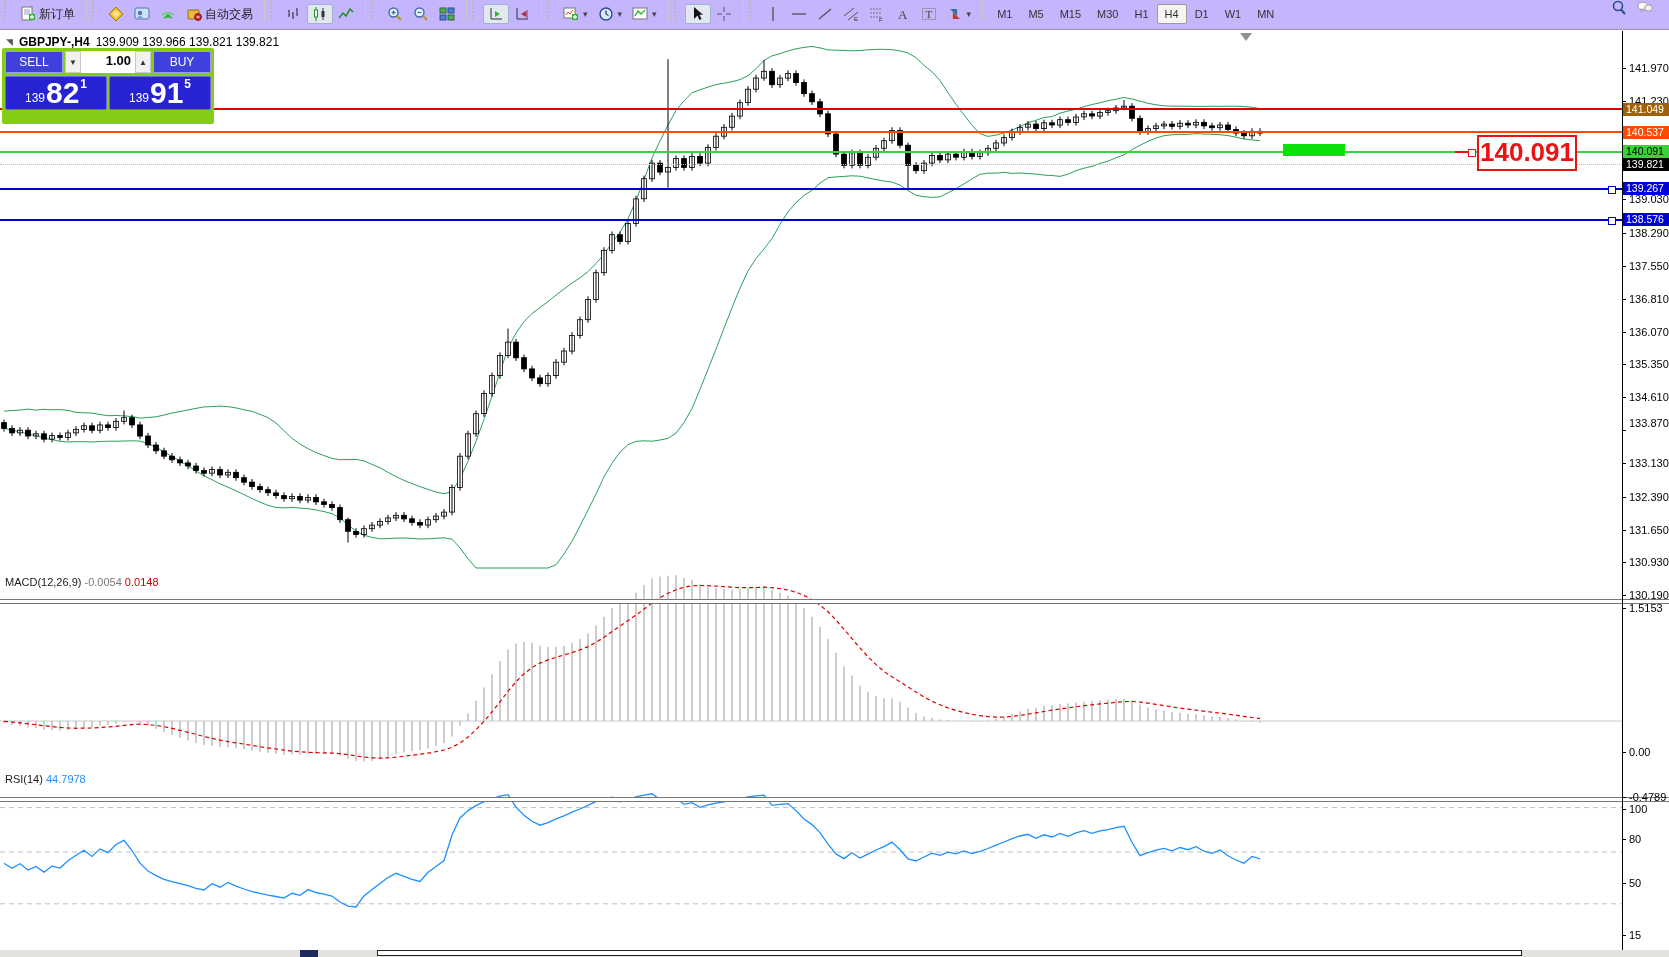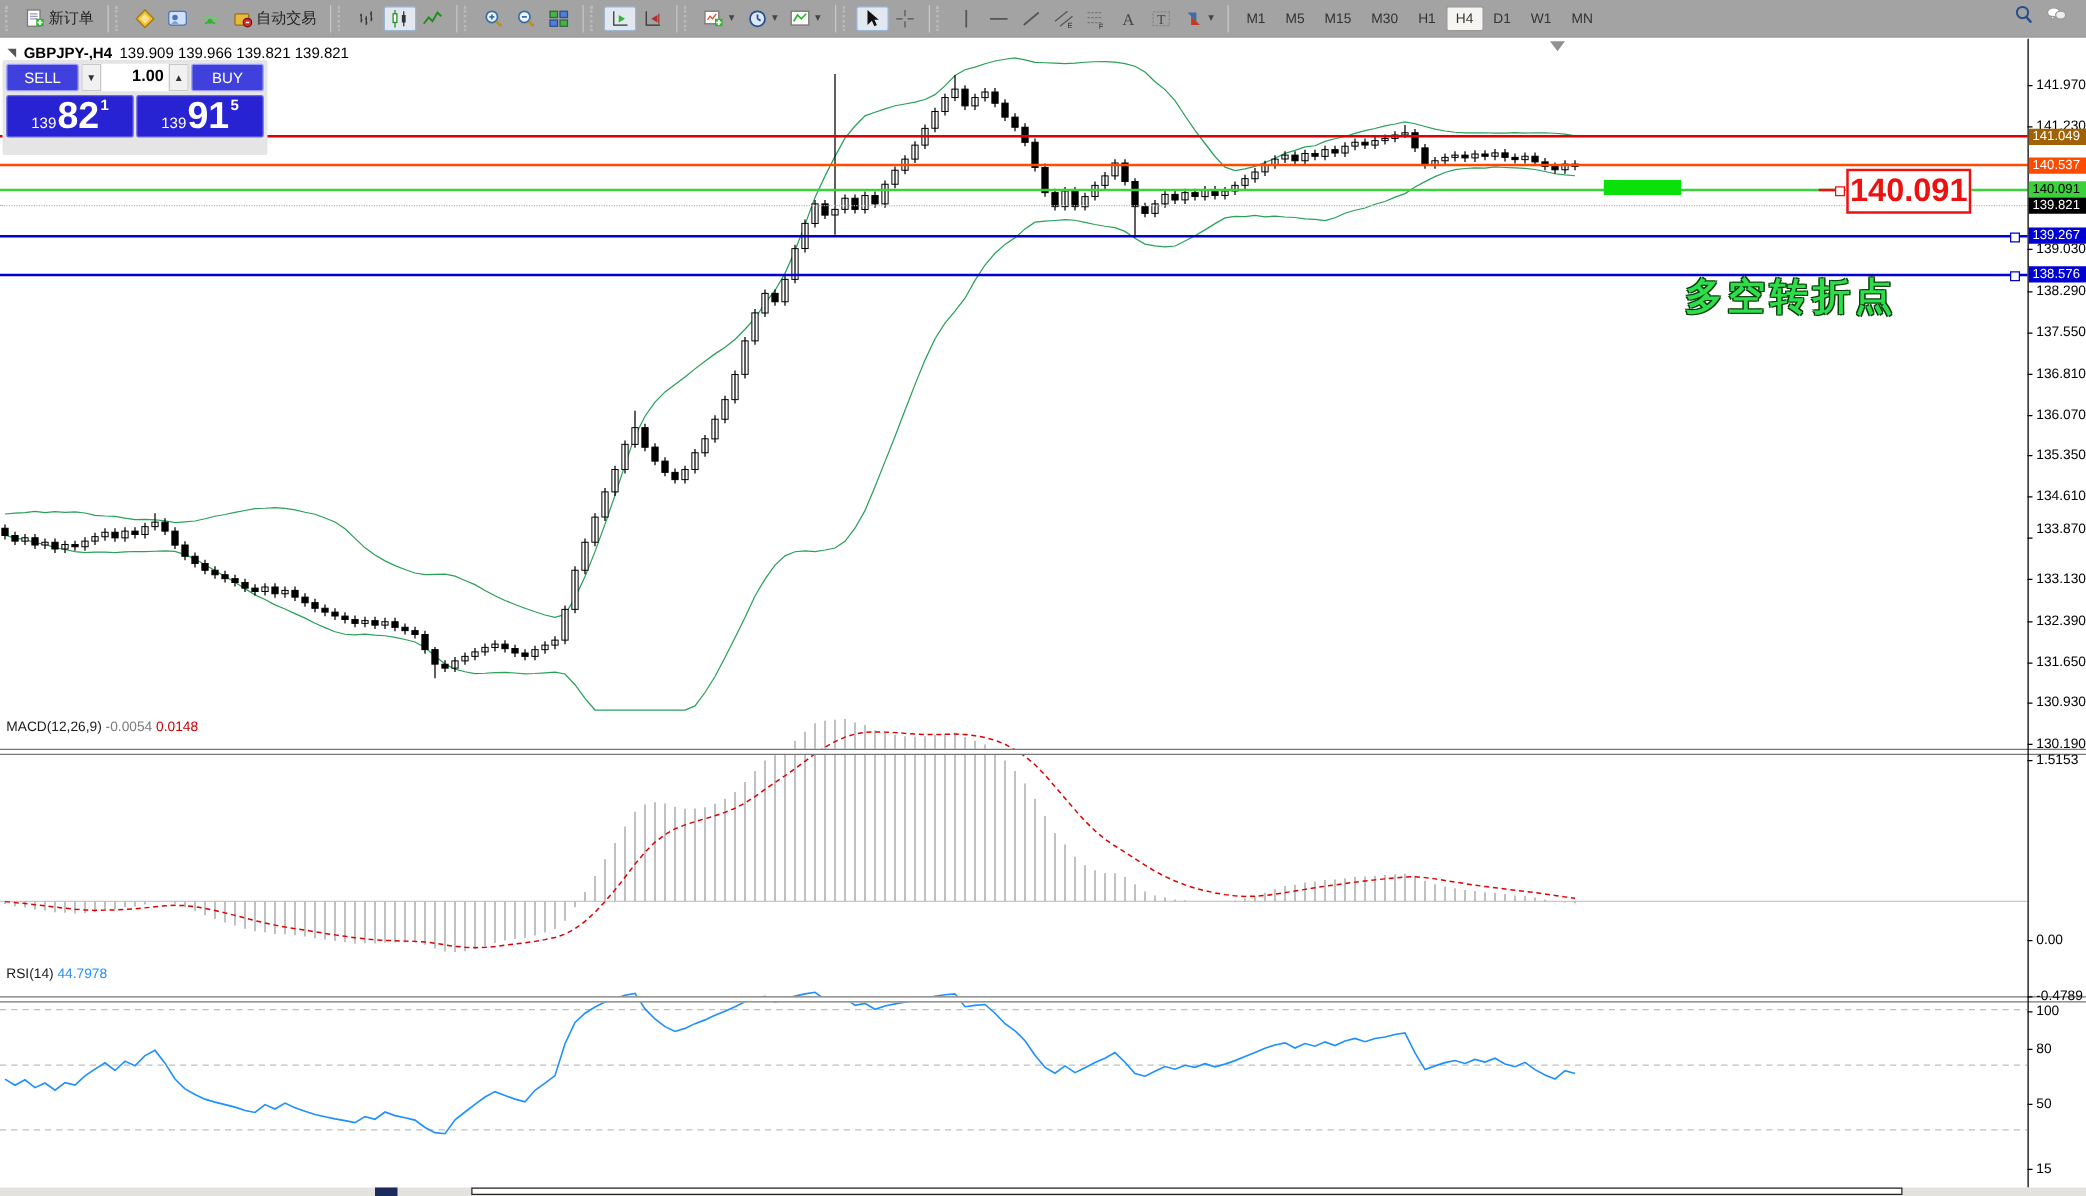--- a/index.html
+++ b/index.html
@@ -1,20 +1,20 @@
 <!DOCTYPE html>
 <html><head>
 <meta charset="utf-8">
 <style>
   html,body{margin:0;padding:0;background:#fff;}
   #app{position:relative;width:1669px;height:957px;overflow:hidden;
        font-family:"Liberation Sans","DejaVu Sans",sans-serif;background:#fff;}
   
-  .toolbar{position:absolute;left:0;top:0;width:1669px;height:30px;background:#a3a3a3;
-           border-bottom:1px solid #9b9b9b;display:flex;align-items:center;padding:0 2px;box-sizing:border-box;}
+  .toolbar{position:absolute;left:0;top:0;width:1669px;height:30px;background:#c4b5fd;
+           border-bottom:1px solid #9b9b9b;display:flex;align-items:flex-start;padding:0 2px;box-sizing:border-box;}
   .tb-group{display:flex;align-items:center;height:28px;padding:0 3px;}
   .tb-grip{width:4px;height:20px;margin:0 2px;border-left:2px dotted #b9b9b9;}
   .tb-sep{width:1px;height:22px;background:#c8c8c8;margin:0 3px;}
   .tb-btn{display:flex;align-items:center;gap:3px;padding:2px 4px;border:1px solid transparent;
           border-radius:2px;height:20px;box-sizing:border-box;cursor:default;font-size:12px;color:#222;}
   .tb-btn.active{background:#e2e8ef;border:1px solid #9db4cf;}
   .tb-btn svg{display:block;}
   .tb-caret{font-size:9px;color:#444;margin-left:1px;}
   .tb-tf{font-size:11px;color:#333;padding:3px 7px;border:1px solid transparent;height:20px;box-sizing:border-box;}
   .tb-tf.active{background:#f6f5f2;border:1px solid #9a9a9a;border-radius:2px;}
@@ -34,21 +34,21 @@
   .price-box{position:absolute;left:1477px;top:104px;width:96px;height:32px;background:#fff;border:2px solid #ee1111;
              color:#ee1111;font-size:26px;font-weight:bold;text-align:center;line-height:31px;z-index:6;}
   .box-handle{position:absolute;left:1468px;top:118px;width:6px;height:6px;background:#fff;border:1px solid #ee1111;z-index:6;}
   .line-handle{position:absolute;width:6px;height:6px;background:#fff;border:1px solid #0000d4;z-index:6;}
   .cn-note{position:absolute;left:1348px;top:186px;font-size:30px;font-weight:bold;color:#2ddd4b;letter-spacing:4px;
            text-shadow:1px 1px 0 #063b06,-1px -1px 0 #063b06,1px -1px 0 #063b06,-1px 1px 0 #063b06;z-index:6;white-space:nowrap;}
   .hl-bar{position:absolute;left:1283px;top:113px;width:62px;height:12px;background:#0ae00a;z-index:4;}
   .shift-marker{position:absolute;left:1240px;top:2px;width:0;height:0;border-left:6px solid transparent;
                 border-right:6px solid transparent;border-top:8px solid #909090;}
   
-  .quote-panel{position:absolute;left:2px;top:17px;width:212px;height:76px;background:#e5e5e5;z-index:7;
+  .quote-panel{position:absolute;left:2px;top:17px;width:212px;height:76px;background:#84cc16;z-index:7;
                border-radius:2px;padding:3px;box-sizing:border-box;color:#fff;}
   .qp-row1{display:flex;height:22px;gap:2px;}
   .qp-btn{flex:0 0 56px;background:#4040dc;border:1px solid #9a9aff;border-radius:2px;color:#fff;
           font-size:12px;text-align:center;line-height:20px;}
   .qp-vol{flex:1;display:flex;background:#fff;border-radius:2px;overflow:hidden;}
   .qp-spin{width:16px;background:#f1f1f1;border:1px solid #c8c8c8;color:#333;font-size:8px;
            display:flex;align-items:center;justify-content:center;box-sizing:border-box;}
   .qp-vol-val{flex:1;color:#000;font-size:13px;text-align:right;padding:2px 4px;font-weight:bold;}
   .qp-row2{display:flex;gap:2px;margin-top:3px;height:34px;}
   .qp-tile{flex:1;background:#2722d2;border:1px solid #6b66e8;border-radius:2px;display:flex;
@@ -630,21 +630,20 @@
         <div class="tick-dash" style="left: 1622px; top: 852px;"></div>
         <div class="tick-label" style="left: 1629px; top: 846px;">50</div>
         <div class="tick-dash" style="left: 1622px; top: 904px;"></div>
         <div class="tick-label" style="left: 1629px; top: 898px;">15</div>
         <div class="tick-label" style="left: 1629px; top: 920px;">0</div>
       </div>
 
     <div class="hl-bar"></div>
     <div class="box-handle"></div>
     <div class="price-box">140.091</div>
-    <div class="cn-note">多空转折点</div>
 
     <div class="ind-label" style="top:545px;">
       <span>MACD(12,26,9)</span>
       <span style="color:#7a7a7a;text-align:right;">-0.0054</span>
       <span style="color:#cc0000;">0.0148</span>
     </div>
     <div class="ind-label" style="top:742px;">
       <span>RSI(14)</span>
       <span style="color:#1e90ff;">44.7978</span>
     </div>

